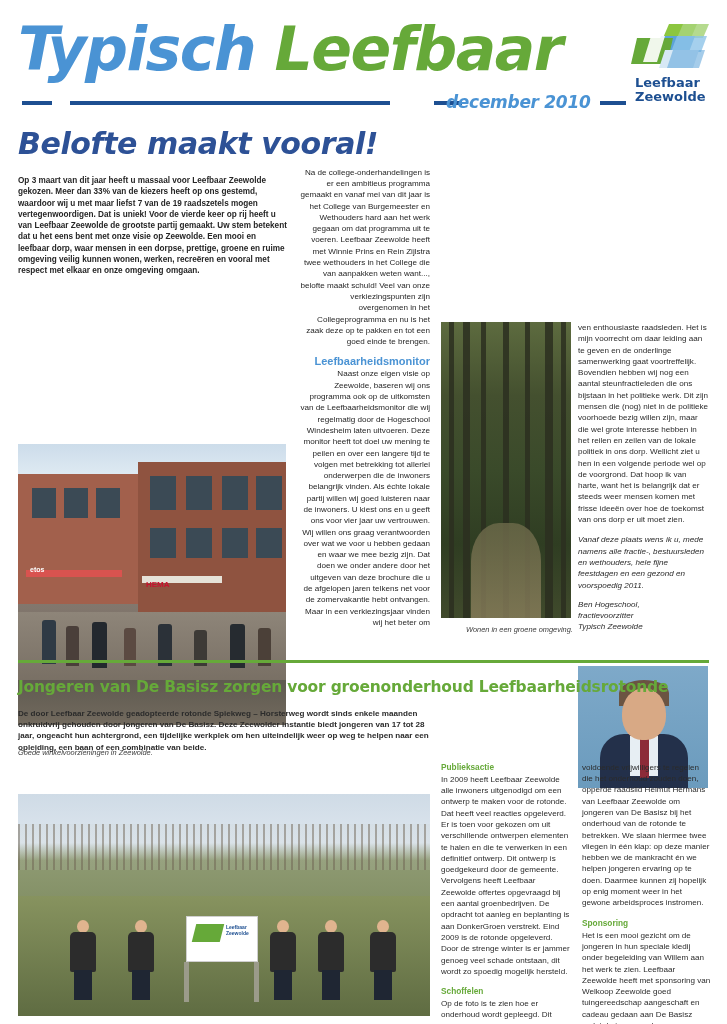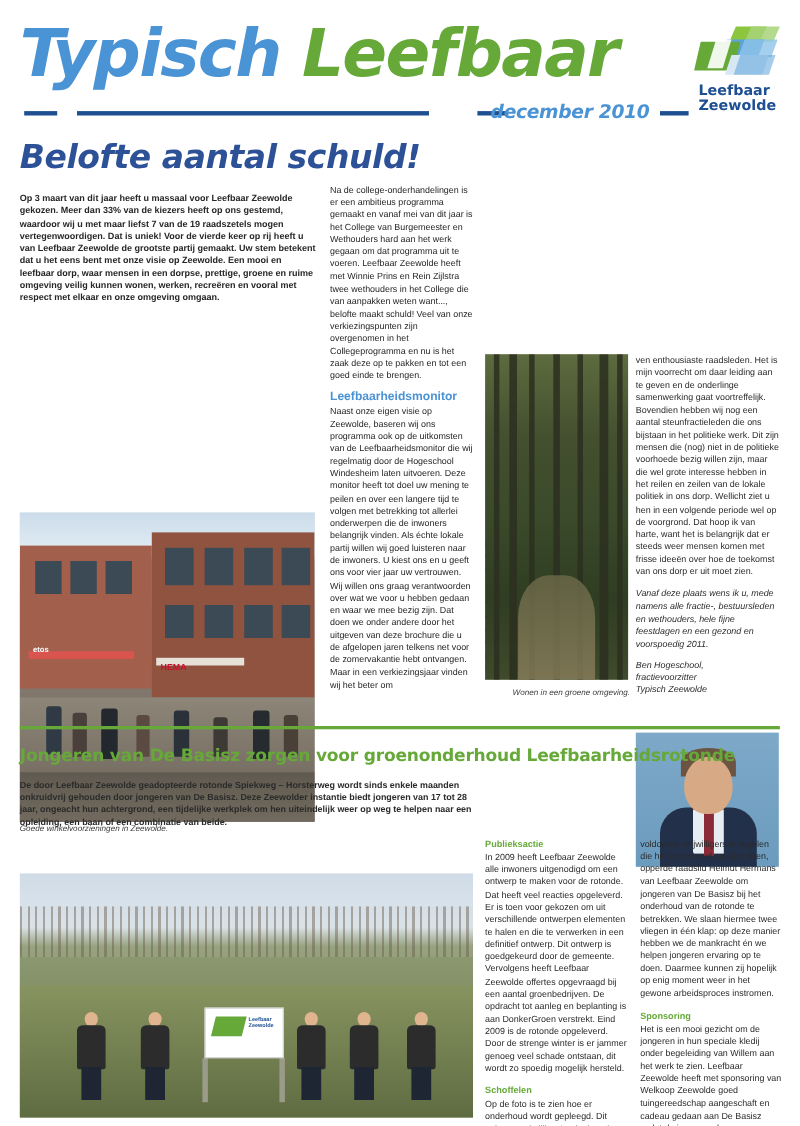--- a/index.html
+++ b/index.html
@@ -118,21 +118,21 @@
     height: 470px;
   }
   .col {
     position: absolute;
     top: 0;
     font-size: 8.1px;
     line-height: 11.3px;
     color: #262626;
   }
   .col p { margin: 0 0 9px 0; }
-  .c3 { left: 282px; width: 130px; }
+  .c3 { left: 282px; width: 130px; text-align: right; }
   .c4 { left: 423px; width: 130px; }
 
   .subhead {
     color: #4a93d4;
     font-weight: bold;
     font-size: 11px;
     margin: 0 0 1px 0;
     line-height: 11px;
   }
   .subhead-green {
@@ -153,21 +153,21 @@
   .photo { position: absolute; overflow: hidden; }
   .caption {
     font-style: italic;
     font-size: 7.4px;
     color: #3a3a3a;
     position: absolute;
   }
 
   
   .ph-shop {
-    left: 18px; top: 340px; width: 268px; height: 281px;
+    left: 18px; top: 318px; width: 268px; height: 281px;
     background:
       linear-gradient(to bottom, #b9cfe0 0%, #c9d9e6 14%, #9aa5a8 16%, #8d8277 40%, #7a6f66 70%, #6e6459 100%);
   }
   .ph-shop .bld {
     position:absolute; background:#9b5f4e;
   }
   .ph-shop .sky { position:absolute; left:0; top:0; width:100%; height:40px; background:linear-gradient(#ccdcea,#e4eef5); }
   .ph-shop .brick1 { left:0; top:30px; width:120px; height:130px; background:#a2604c; }
   .ph-shop .brick2 { left:120px; top:18px; width:148px; height:150px; background:#8f5340; }
   .ph-shop .win { position:absolute; background:#3b4a55; }
@@ -289,21 +289,21 @@
         </g>
       </svg>
       <div class="logo-text">
         <div>Leefbaar</div>
         <div>Zeewolde</div>
       </div>
     </div>
   </div>
 
   <div class="article1">
-    <div class="headline1">Belofte aantal schuld!</div>
+    <div class="headline1">Belofte maakt vooral!</div>
 
     <div class="lead">Op 3 maart van dit jaar heeft u massaal voor Leefbaar Zeewolde gekozen. Meer dan 33% van de kiezers heeft op ons gestemd, waardoor wij u met maar liefst 7 van de 19 raadszetels mogen vertegenwoordigen. Dat is uniek! Voor de vierde keer op rij heeft u van Leefbaar Zeewolde de grootste partij gemaakt. Uw stem betekent dat u het eens bent met onze visie op Zeewolde. Een mooi en leefbaar dorp, waar mensen in een dorpse, prettige, groene en ruime omgeving veilig kunnen wonen, werken, recreëren en vooral met respect met elkaar en onze omgeving omgaan.</div>
 
     <div class="cols1">
 
       <div class="col c3" style="top:-118px;">
         <p>Na de college-onderhandelingen is er een ambitieus programma gemaakt en vanaf mei van dit jaar is het College van Burgemeester en Wethouders hard aan het werk gegaan om dat programma uit te voeren. Leefbaar Zeewolde heeft met Winnie Prins en Rein Zijlstra twee wethouders in het College die van aanpakken weten want..., belofte maakt schuld! Veel van onze verkiezingspunten zijn overgenomen in het Collegeprogramma en nu is het zaak deze op te pakken en tot een goed einde te brengen.</p>
         <div class="subhead">Leefbaarheidsmonitor</div>
         <p>Naast onze eigen visie op Zeewolde, baseren wij ons programma ook op de uitkomsten van de Leefbaarheidsmonitor die wij regelmatig door de Hogeschool Windesheim laten uitvoeren. Deze monitor heeft tot doel uw mening te peilen en over een langere tijd te volgen met betrekking tot allerlei onderwerpen die de inwoners belangrijk vinden. Als échte lokale partij willen wij goed luisteren naar de inwoners. U kiest ons en u geeft ons voor vier jaar uw vertrouwen. Wij willen ons graag verantwoorden over wat we voor u hebben gedaan en waar we mee bezig zijn. Dat doen we onder andere door het uitgeven van deze brochure die u de afgelopen jaren telkens net voor de zomervakantie hebt ontvangen. Maar in een verkiezingsjaar vinden wij het beter om</p>
       </div>

